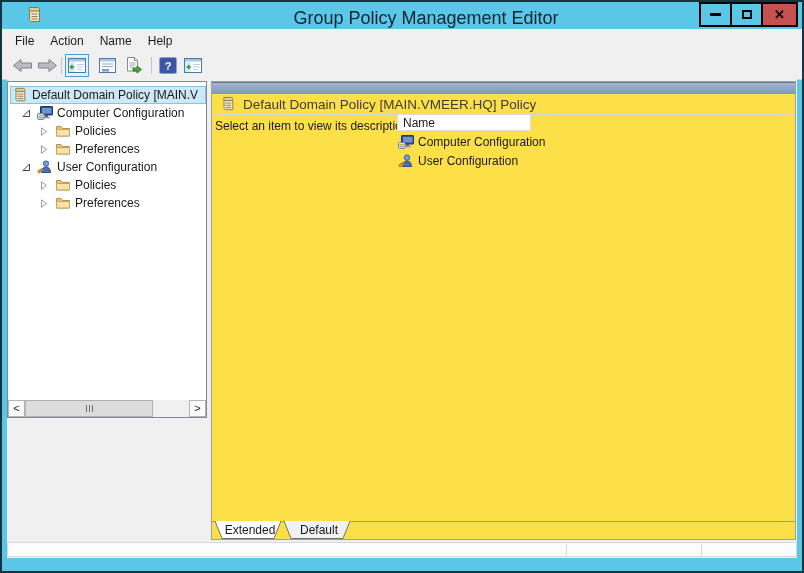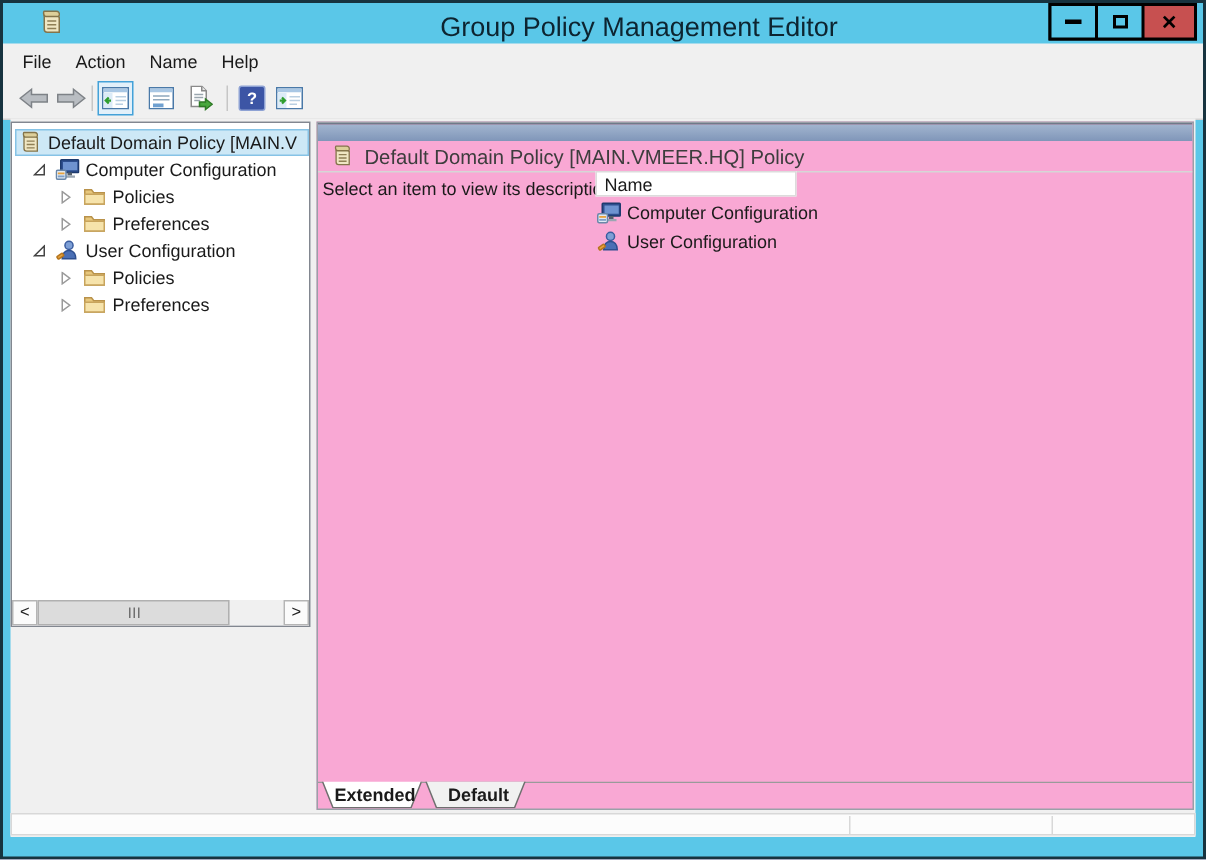--- a/index.html
+++ b/index.html
@@ -60,40 +60,40 @@
   .hs-btn { position:absolute; top:0; width:17px; height:17px; background:#fbfbfb;
             border:1px solid #b5b5b5; display:flex; align-items:center; justify-content:center;
             font-size:11px; color:#222; line-height:1; }
   .hs-btn.left { left:0; } .hs-btn.right { right:0; }
   .hs-thumb { position:absolute; left:17px; top:0; width:128px; height:17px; background:#dcdcdc;
               border:1px solid #b0b0b0; display:flex; align-items:center; justify-content:center; gap:2px; }
   .hs-thumb i { width:1px; height:7px; background:#6f6f6f; }
 
   
   .right-pane { position:absolute; left:209px; top:79px; width:585px; height:459px;
-                background:#f9a8d4; border:1px solid #9aa0a8; overflow:hidden; }
+                background:#fde047; border:1px solid #9aa0a8; overflow:hidden; }
   .band { position:absolute; left:0; top:0; width:100%; height:12px;
           background:linear-gradient(#a2b5cf,#8096b9); border-top:1px solid #6f7a89; }
   .pane-title { position:absolute; left:0; top:12px; width:100%; height:20px;
                 display:flex; align-items:center; }
   .pane-title-text { margin-left:8px; font-size:13.5px; color:#3d3d3d; }
   .title-sep { position:absolute; left:0; top:32px; width:100%; height:1px; background:#d6d6d6; }
   .desc { position:absolute; left:3px; top:37px; }
 
   .list-header { position:absolute; left:185px; top:32px; width:134px; height:17px;
                  border:1px solid #dcdcdc; background:#fff; display:flex; align-items:center;
                  padding-left:5px; }
   .list-row { position:absolute; left:186px; height:19px; display:flex; align-items:center; cursor:default; }
   .list-row .lbl { margin-left:4px; }
   .row1 { top:50px; } .row2 { top:69px; }
 
   
   .tabstrip { position:absolute; left:0; bottom:0; width:100%; height:18px; }
   .tabstrip svg { position:absolute; left:0; top:0; }
-  .tab-label { position:absolute; top:2px; text-align:center; cursor:default;font-weight:bold; }
+  .tab-label { position:absolute; top:2px; text-align:center; cursor:default; }
   .tab-ext { left:10px; width:56px; }
   .tab-std { left:78px; width:58px; }
 
   
   .statusbar { position:absolute; left:5px; top:540px; width:790px; height:15px;
                background:#fcfcfc; border:1px solid #d8d8d8; }
   .sb-sep { position:absolute; top:1px; width:1px; height:12px; background:#d8d8d8; }
 </style>
 </head>
 <body>

